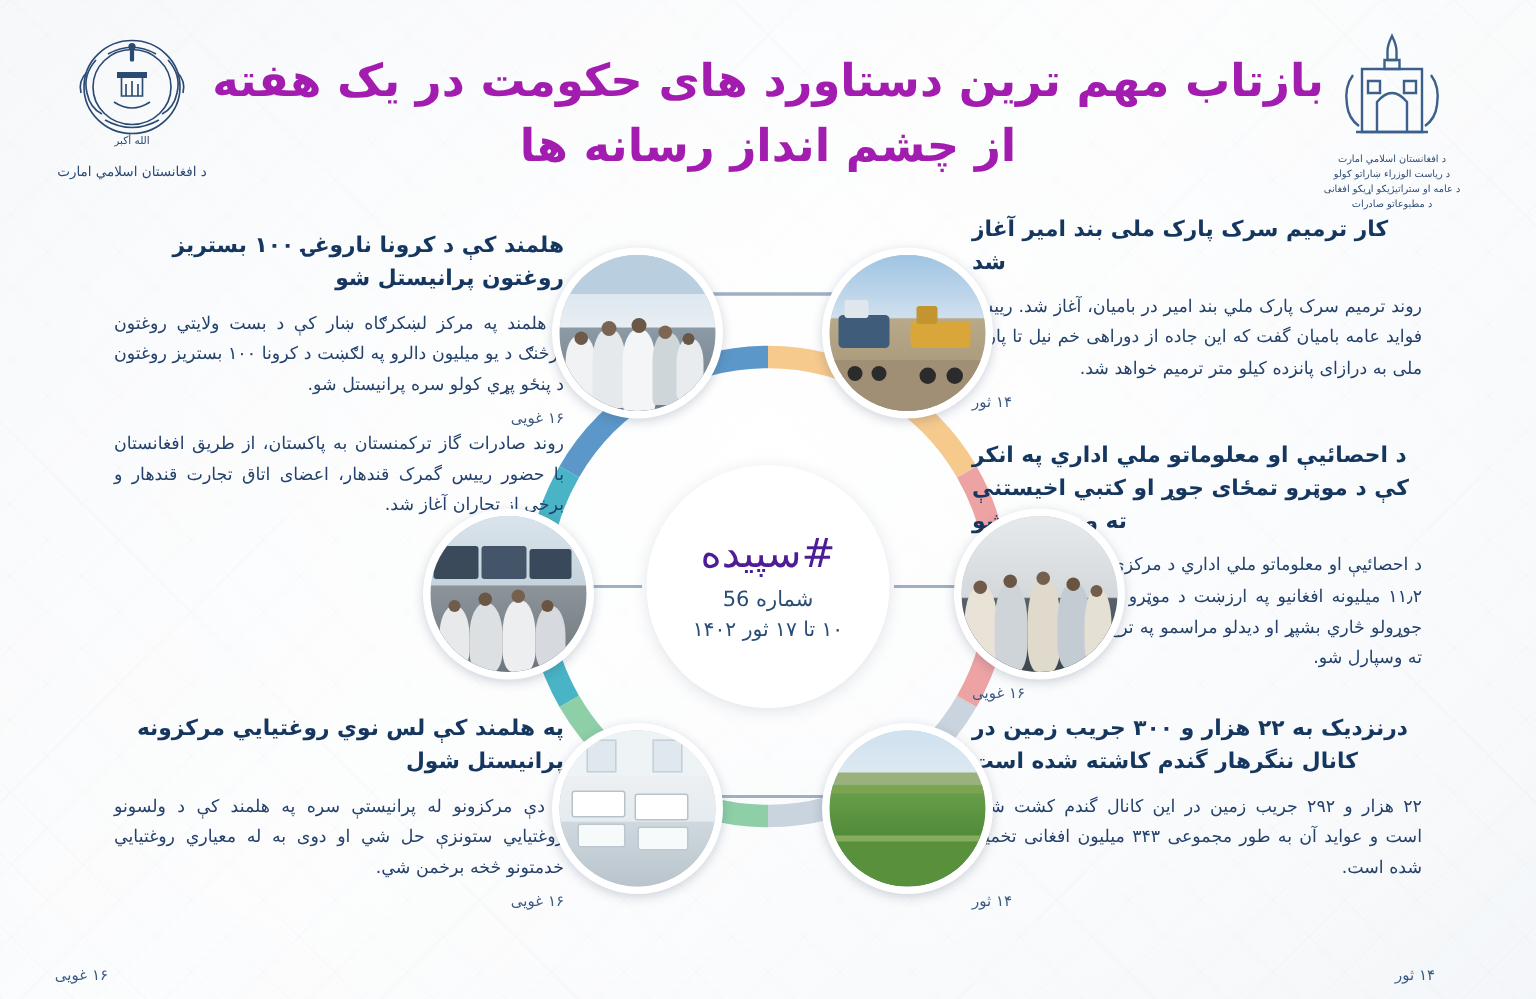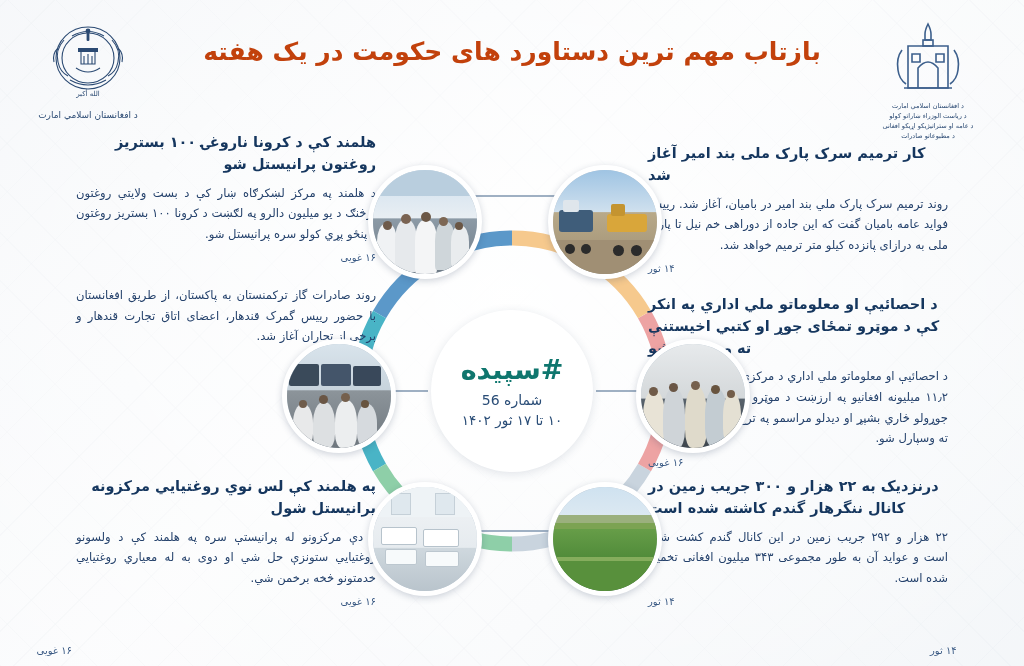--- a/index.html
+++ b/index.html
@@ -43,23 +43,23 @@
     top: 0; left: 0; right: 0;
     height: 138px;
   }
   #title-block {
     position: absolute;
     top: 34px;
     left: 0; right: 0;
     text-align: center;
   }
   .title-line {
-    font-size: 25px;
+    font-size: 30px;
     font-weight: bold;
-    color: #c2410c;
+    color: #a21caf;
     line-height: 1.42;
     letter-spacing: 0px;
     direction: rtl;
   }
 
   
   #emblem-left {
     position: absolute;
     top: 18px;
     left: 28px;
@@ -98,22 +98,22 @@
     background: #ffffff;
     box-shadow: 0 2px 10px rgba(40,60,90,0.13);
     display: flex;
     flex-direction: column;
     align-items: center;
     justify-content: center;
     z-index: 6;
   }
   #hub .hub-hash {
     font-size: 27px;
-    font-weight: bold;
-    color: #0f766e;
+    font-weight: normal;
+    color: #4c1d95;
     direction: rtl;
   }
   #hub .hub-issue {
     font-size: 14px;
     color: #2a4d77;
     margin-top: 7px;
     direction: rtl;
   }
   #hub .hub-date {
     font-size: 13.5px;
@@ -189,21 +189,21 @@
   .story .s-date {
     font-size: 10px;
     color: #3a5a84;
     margin-top: 8px;
     direction: rtl;
   }
   .story.align-right { text-align: right; }
   .story.align-left  { text-align: left; }
   .story.align-left .s-body { text-align: justify; }
 
-  .st1 { right: 648px; top: 132px; width: 300px; }
+  .st1 { right: 648px; top: 154px; width: 300px; }
   .st2 { right: 648px; top: 278px; width: 300px; }
   .st3 { right: 648px; top: 476px; width: 300px; }
   .st4 { left: 648px; top: 143px; width: 300px; }
   .st5 { left: 648px; top: 294px; width: 300px; }
   .st6 { left: 648px; top: 476px; width: 300px; }
 
   .st1 .s-date, .st2 .s-date, .st3 .s-date { text-align: right; }
   .st4 .s-date, .st5 .s-date, .st6 .s-date { text-align: left; }
 
   
@@ -255,20 +255,21 @@
         <circle cx="54" cy="13" r="2.4"></circle>
         <rect x="52.6" y="15" width="2.8" height="8" rx="1"></rect>
       </g>
       <text x="54" y="78" text-anchor="middle" font-size="7" fill="#2b4a73" font-family="DejaVu Sans, sans-serif">الله أكبر</text>
     </svg>
     <div class="emblem-caption">د افغانستان اسلامي امارت</div>
   </div>
 
   <div id="title-block">
     <div class="title-line">بازتاب مهم ترین دستاورد های حکومت در یک هفته</div>
+    <div class="title-line">از چشم انداز رسانه ها</div>
   </div>
 
   <div id="emblem-right">
     <svg width="92" height="74" viewBox="0 0 92 74">
       <g fill="none" stroke="#3c5f8c" stroke-width="1.6">
         <path d="M46 4 q3 6 3 10 v6 h-6 v-6 q0 -4 3 -10 z"></path>
         <rect x="41" y="20" width="10" height="6"></rect>
         <path d="M26 26 h40 v42 h-40 z"></path>
         <path d="M36 68 v-20 q10 -12 20 0 v20"></path>
         <path d="M30 34 h8 v8 h-8 z"></path>

